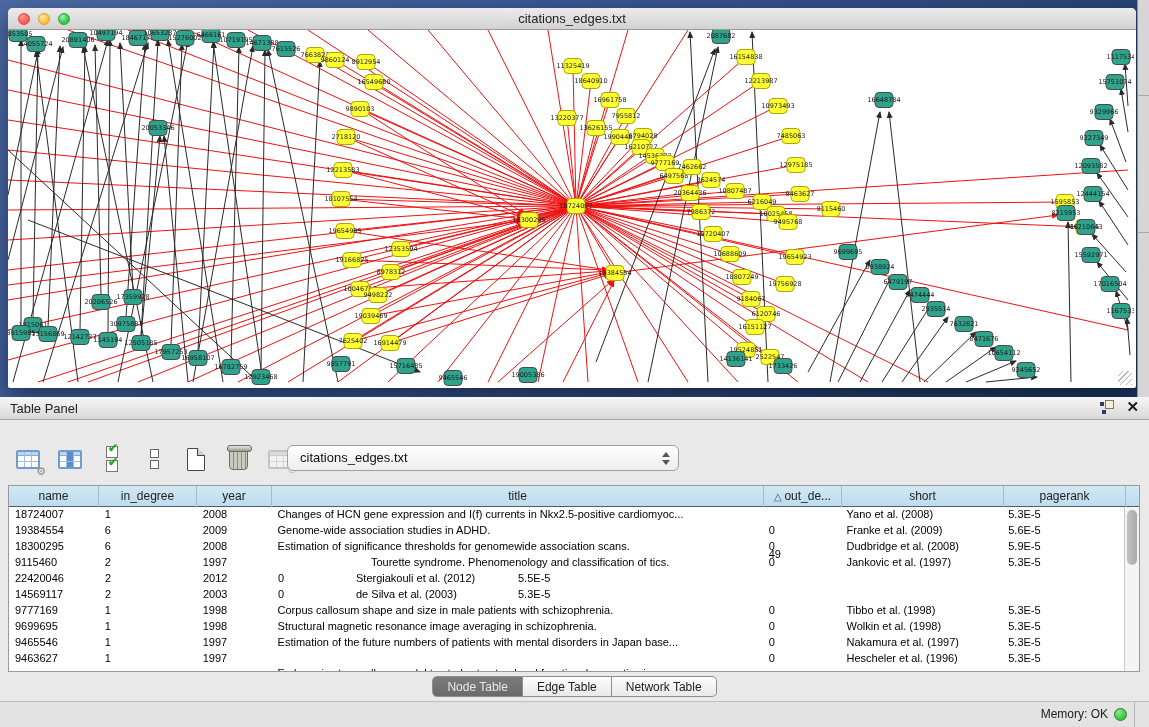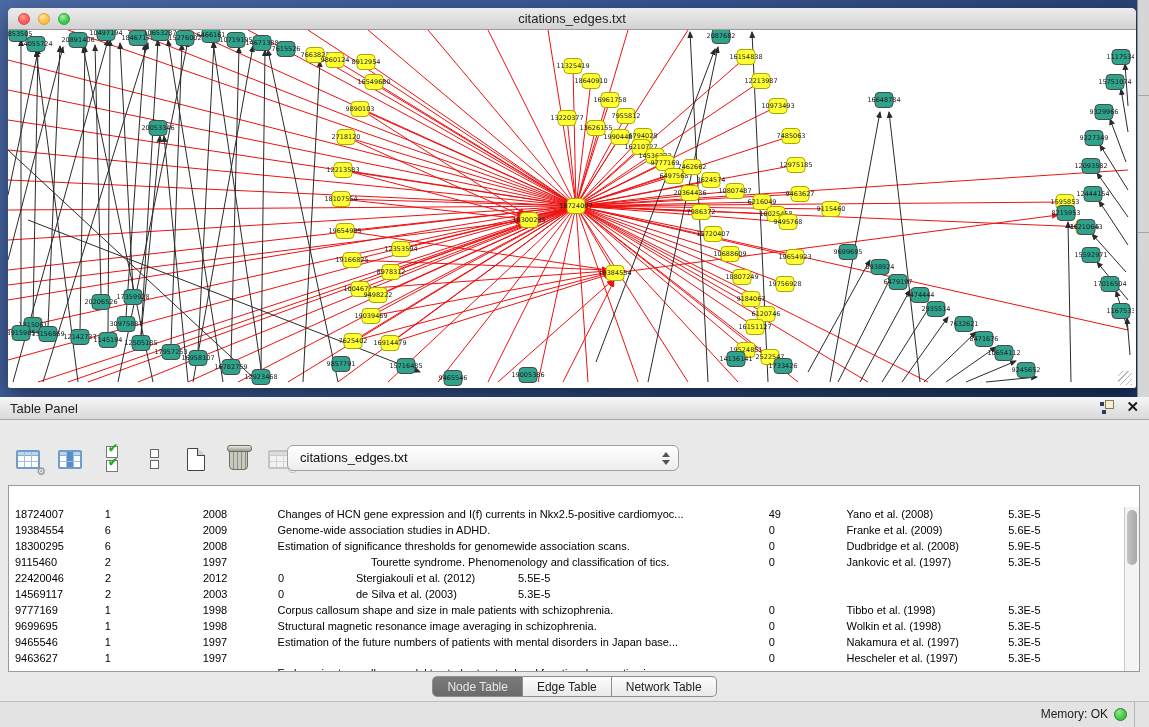--- a/index.html
+++ b/index.html
@@ -825,27 +825,36 @@
 
     <div class="table-select">
       <span>citations_edges.txt</span>
       <span class="stepper">
           <span class="up"></span>
           <span class="dn"></span>
         </span>
     </div>
 
     <div class="data-table">
+      <div class="thead">
+          <div class="th" style="width: 90px;">name</div>
+          <div class="th" style="width: 98px;">in_degree</div>
+          <div class="th" style="width: 75px;">year</div>
+          <div class="th" style="width: 492px;">title</div>
+          <div class="th" style="width: 78px;"><span class="sortmark">△ </span>out_de...</div>
+          <div class="th" style="width: 162px;">short</div>
+          <div class="th" style="width: 122px;">pagerank</div>
+        </div>
       <div class="tbody">
           <div class="tr">
             <div class="td" style="width: 90px;">18724007</div>
             <div class="td" style="width: 98px;">1</div>
             <div class="td" style="width: 75px;">2008</div>
             <div class="td" style="width: 492px;">Changes of HCN gene expression and I(f) currents in Nkx2.5-positive cardiomyoc...</div>
-            <div class="td" style="width: 78px;">49</div>
+            <div class="td" style="width: 78px; margin-top: 40px;">49</div>
             <div class="td" style="width: 162px;">Yano et al. (2008)</div>
             <div class="td" style="width: 122px;">5.3E-5</div>
           </div>
           <div class="tr">
             <div class="td" style="width: 90px;">19384554</div>
             <div class="td" style="width: 98px;">6</div>
             <div class="td" style="width: 75px;">2009</div>
             <div class="td" style="width: 492px;">Genome-wide association studies in ADHD.</div>
             <div class="td" style="width: 78px;">0</div>
             <div class="td" style="width: 162px;">Franke et al. (2009)</div>
@@ -911,21 +920,21 @@
             <div class="td" style="width: 78px;">0</div>
             <div class="td" style="width: 162px;">Nakamura et al. (1997)</div>
             <div class="td" style="width: 122px;">5.3E-5</div>
           </div>
           <div class="tr">
             <div class="td" style="width: 90px;">9463627</div>
             <div class="td" style="width: 98px;">1</div>
             <div class="td" style="width: 75px;">1997</div>
             <div class="td" style="width: 492px; margin-top: 15px;">Embryonic stem cells: a model to study structural and functional properties in car...</div>
             <div class="td" style="width: 78px;">0</div>
-            <div class="td" style="width: 162px;">Hescheler et al. (1997)</div>
+            <div class="td" style="width: 162px;">Hescheler et al. (1996)</div>
             <div class="td" style="width: 122px;">5.3E-5</div>
           </div>
         </div>
       <div class="vscroll">
           <div class="vthumb"></div>
         </div>
     </div>
 
     <div class="seg-tabs">
         <div class="seg active">Node Table</div>

